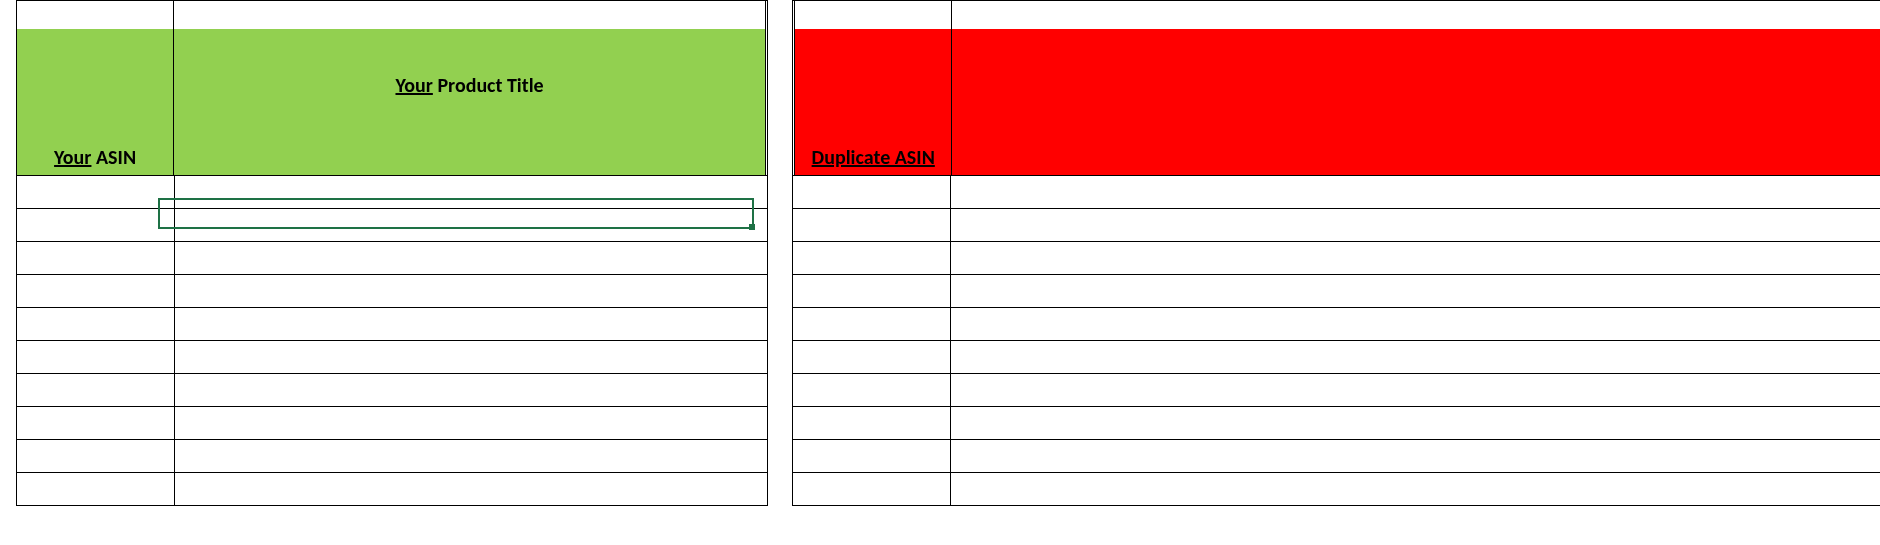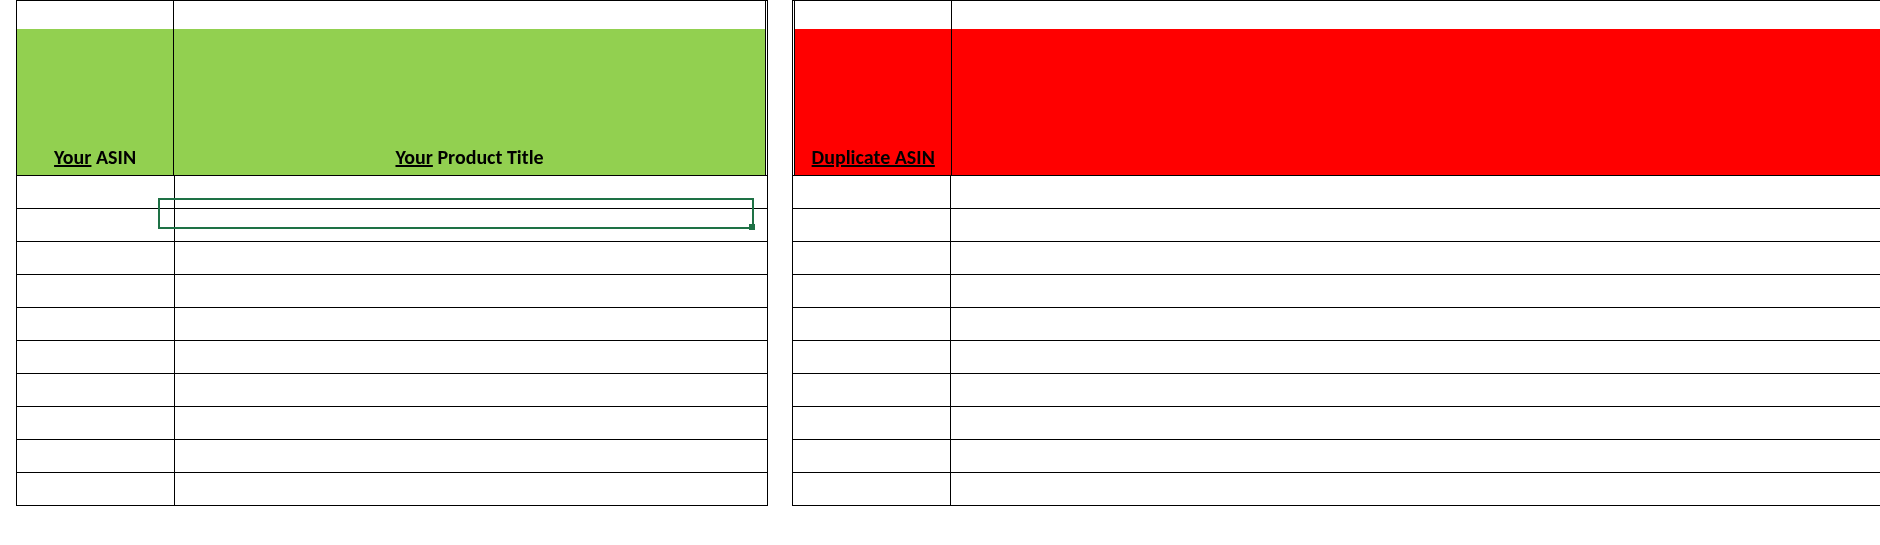--- a/index.html
+++ b/index.html
@@ -71,21 +71,21 @@
       right: 0;
       bottom: 0;
     }
     .header-cell .label {
       position: relative;
       z-index: 2;
     }
     .green-fill-lt { background: #92d050; }
     .red-fill { background: #ff0000; }
     .col-asin-left { width: 158px; }
-    .col-title-left { width: 594px; }
+    .col-title-left { width: 594px; justify-content: center; }
     .col-asin-right { width: 158px; align-items: center; }
     .col-title-right { width: 970px; }
     .u { text-decoration: underline; }
     .data-rows {
       display: flex;
       flex-direction: column;
     }
     .data-row {
       display: flex;
       height: 33px;

